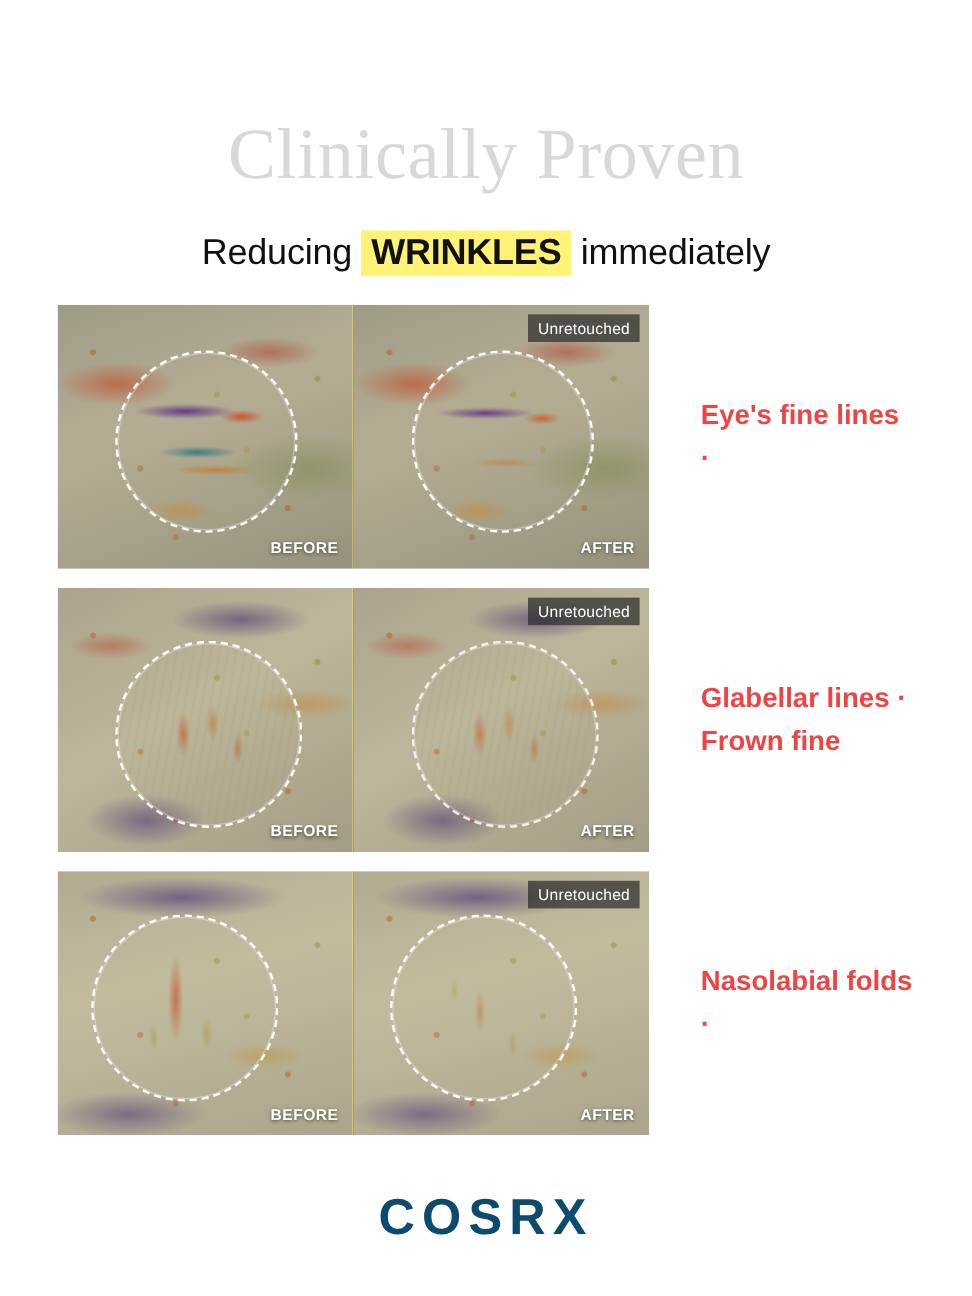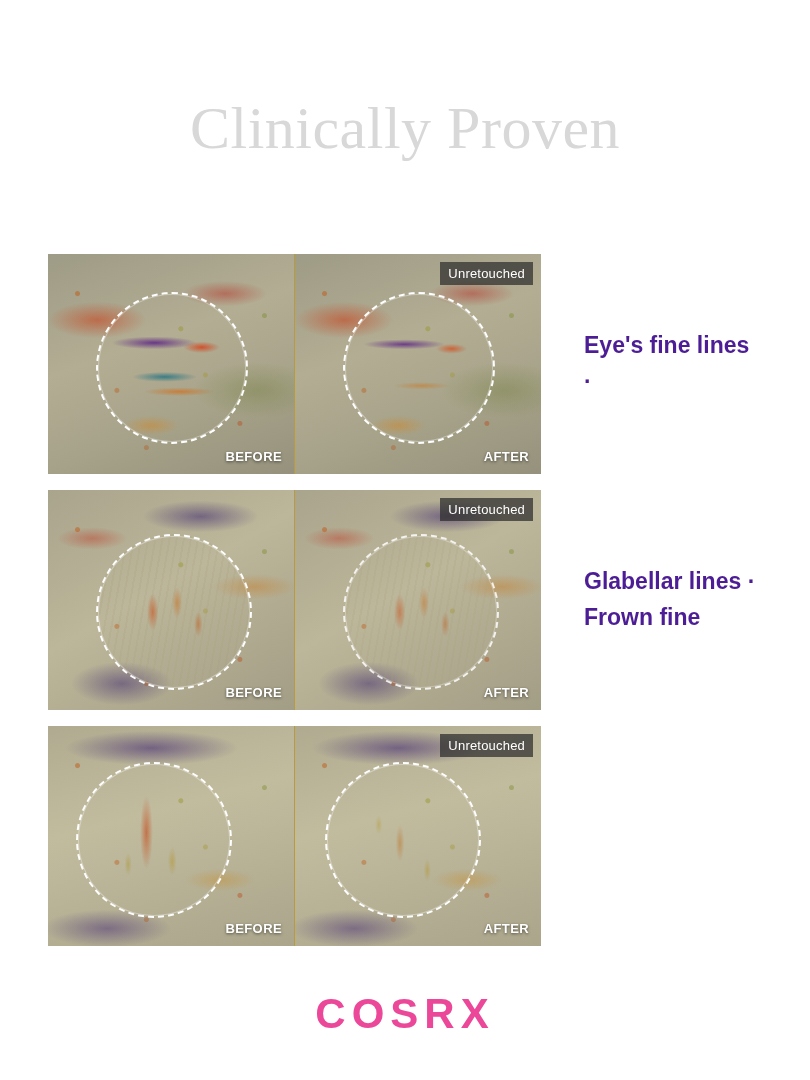--- a/index.html
+++ b/index.html
@@ -181,46 +181,51 @@
     font-size: 13px;
     font-weight: bold;
     letter-spacing: .4px;
     text-shadow: 0 1px 3px rgba(0,0,0,.55);
   }
 
   .caption {
     margin-left: 28px;
     font-size: 23px;
     line-height: 1.55;
-    color: #4c1d95;
+    color: #ef4444;
     font-weight: 600;
     max-width: 230px;
   }
 
   
   .brand {
     position: absolute;
     left: 0;
     right: 0;
     bottom: 42px;
     text-align: center;
     font-size: 42px;
     font-weight: bold;
     letter-spacing: 6px;
-    color: #ec4899;
+    color: #0c4a6e;
     font-family: "Liberation Sans", sans-serif;
   }
 </style>
 </head>
 <body>
 
 <div class="page">
 
   <div class="headline">Clinically Proven</div>
 
+  <div class="subhead">
+    <span class="plain">Reducing</span>
+    <span class="hl">WRINKLES</span>
+    <span class="plain">immediately</span>
+  </div>
 
   <div class="rows">
 
     <div class="row">
       <div class="pair">
         <div class="panel before">
           <div class="skin skin-a"></div>
           <div class="speckle"></div>
           <div class="roi trace-eye" style="left:48px; top:38px; width:148px; height:148px;"></div>
           <div class="stage-label">BEFORE</div>
@@ -270,20 +275,21 @@
         </div>
         <div class="panel after">
           <div class="skin skin-c"></div>
           <div class="speckle"></div>
           <div class="roi trace-naso-after" style="left:30px; top:36px; width:152px; height:152px;"></div>
           <div class="badge-unretouched">Unretouched</div>
           <div class="stage-label">AFTER</div>
         </div>
       </div>
       <div class="caption">
+        <div>Nasolabial folds ·</div>
       </div>
     </div>
 
   </div>
 
   <div class="brand">COSRX</div>
 
 </div>
 
 </body></html>

